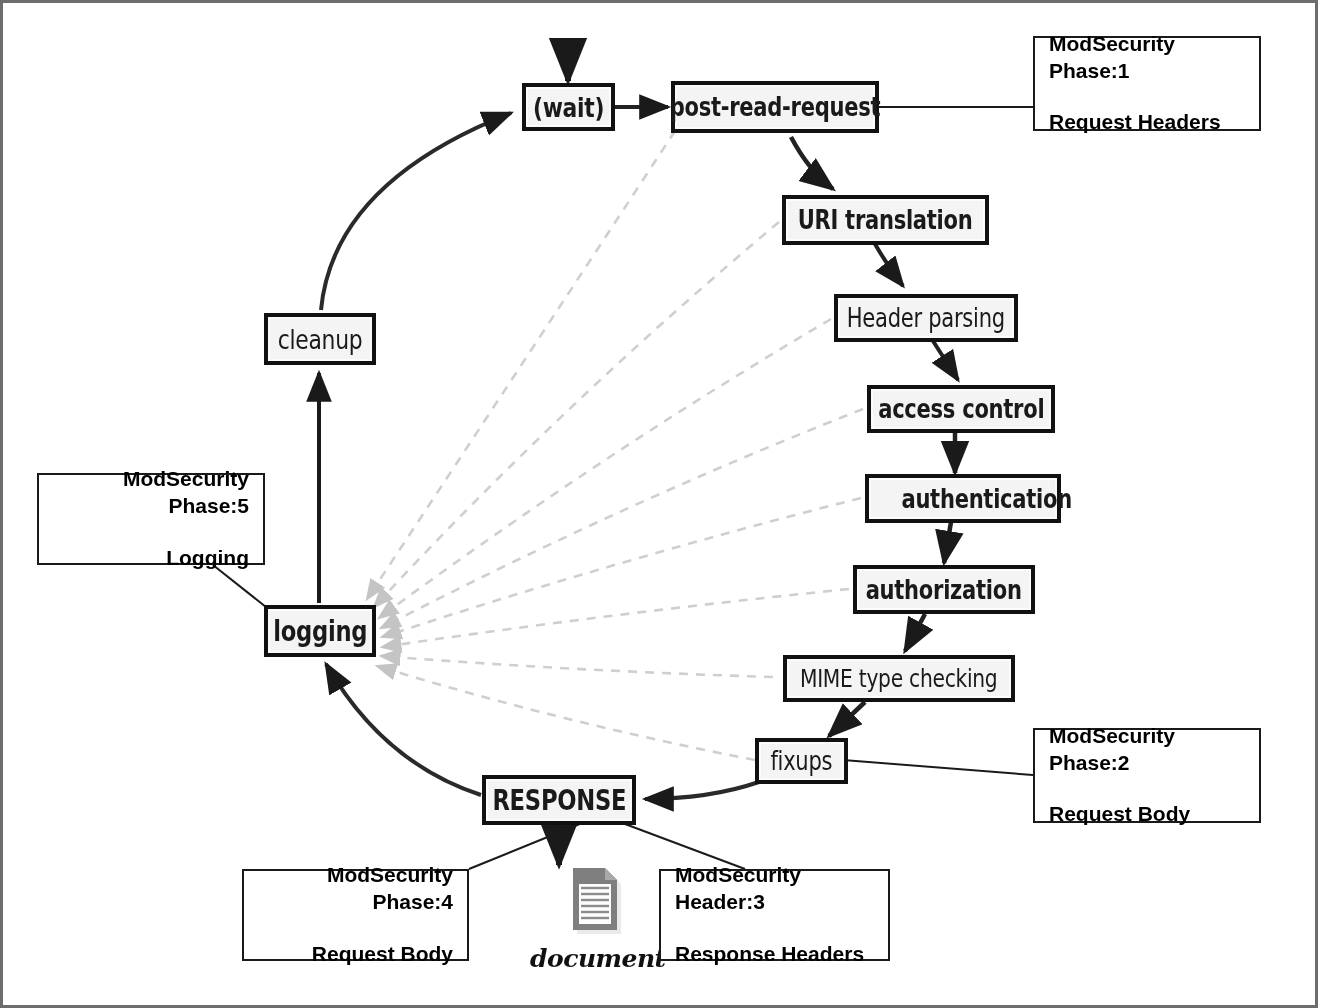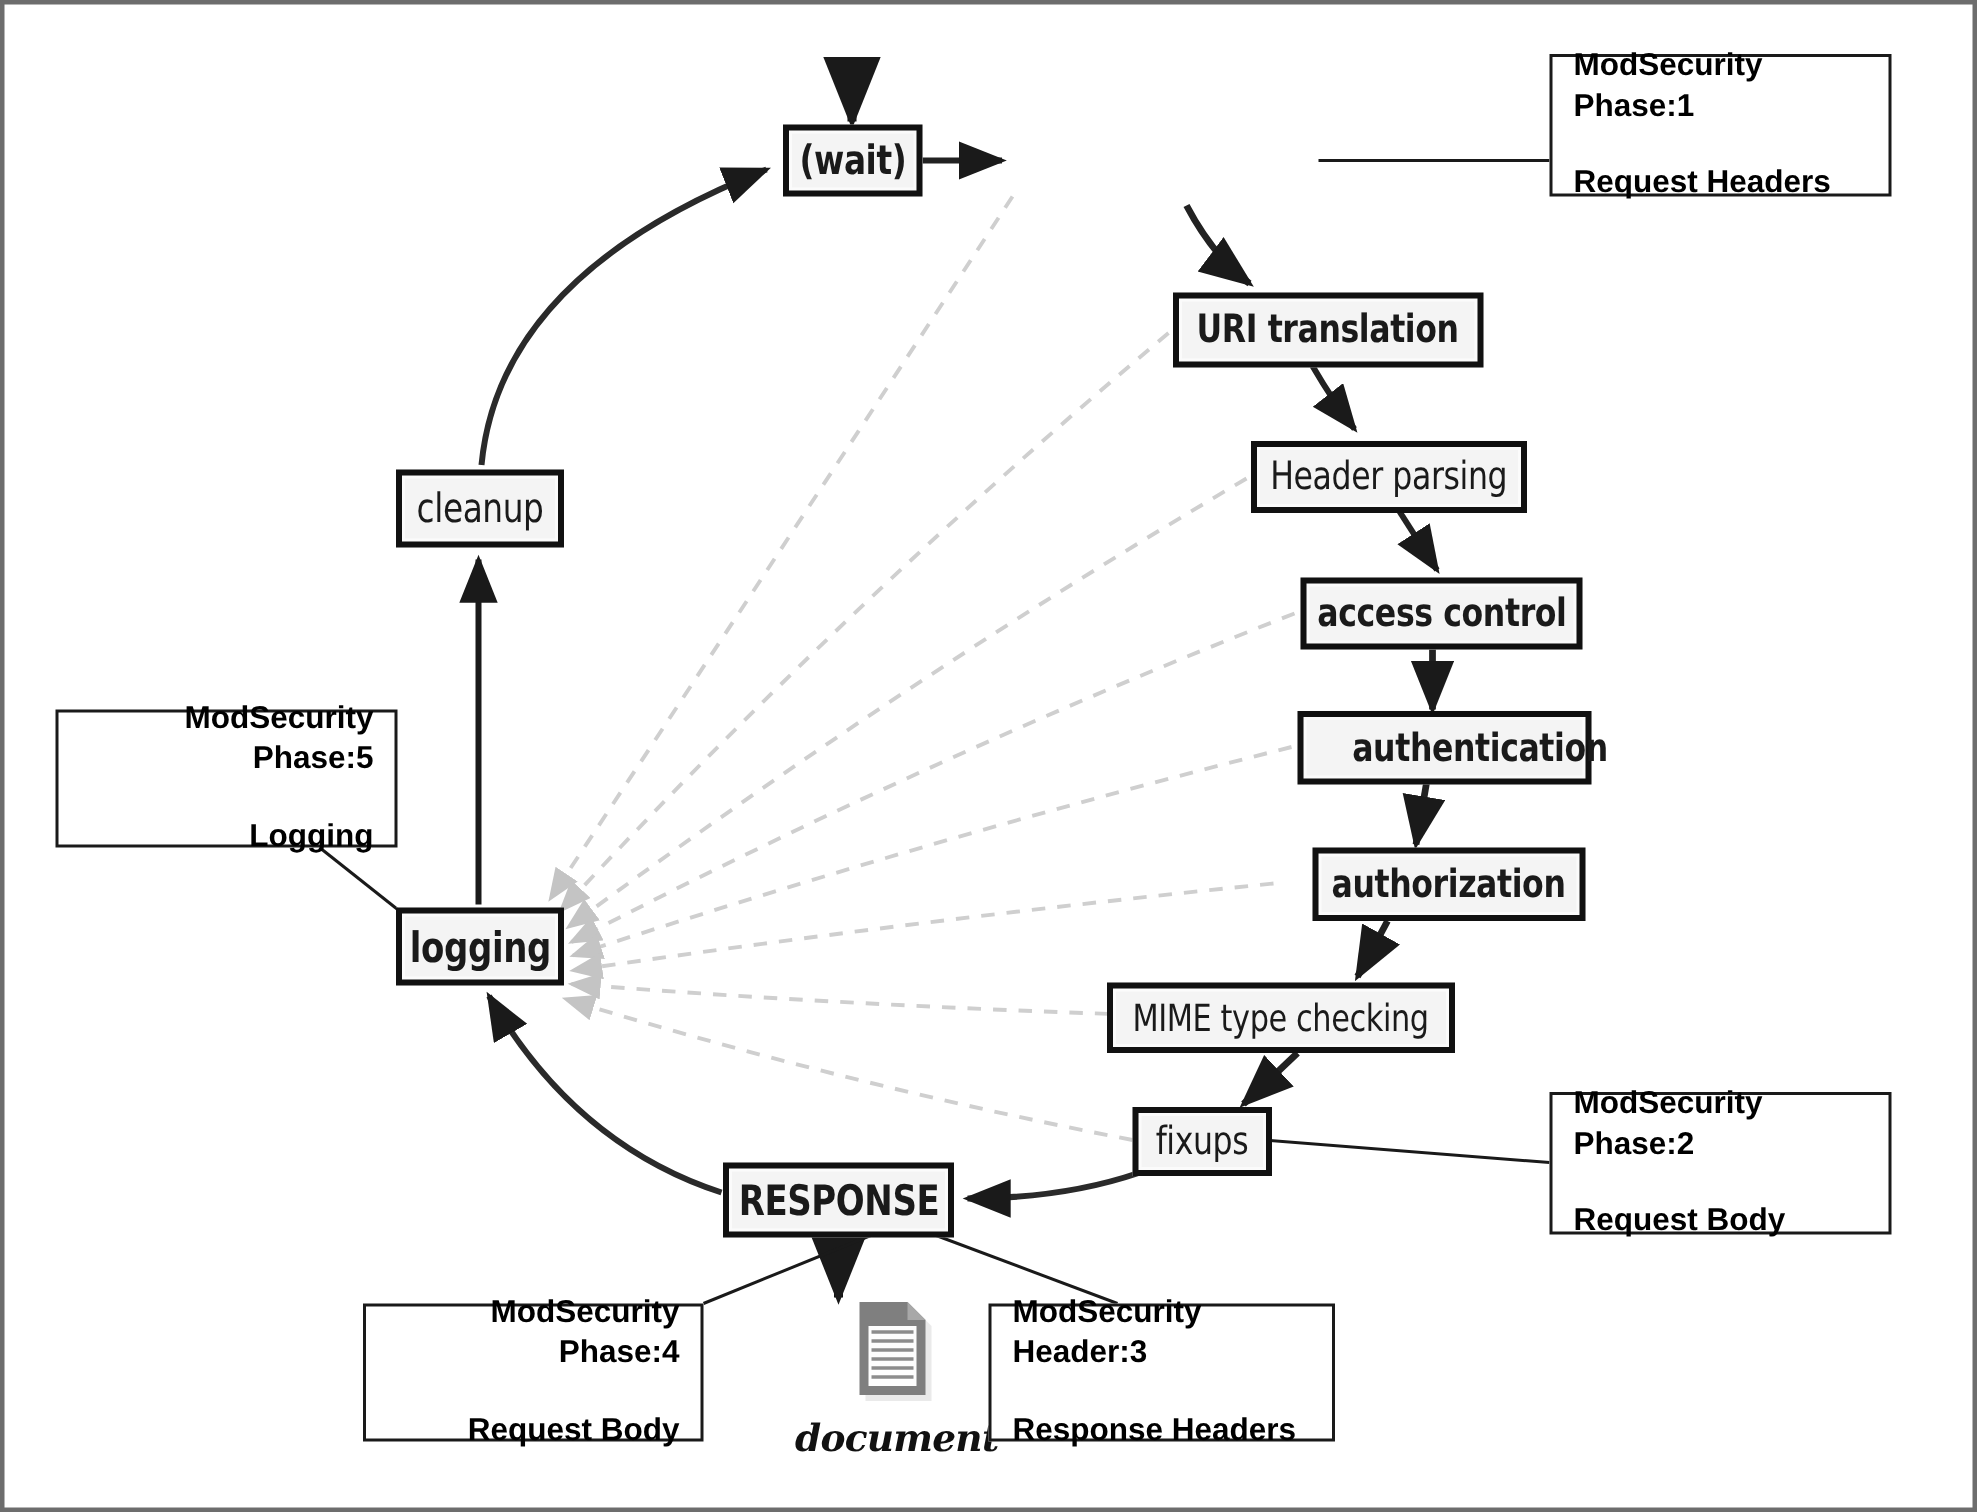--- a/index.html
+++ b/index.html
@@ -183,42 +183,45 @@
       <path d="M742,866 L614,818"></path>
       <path d="M466,866 L584,818"></path>
       <path d="M210,562 L268,608"></path>
     </g>
   </svg>
 
   <div class="node bold" style="left:519px; top:80px; width:93px; height:48px; font-size:27px;">
     <span>(wait)</span>
   </div>
 
+  <div class="node bold" style="left:668px; top:78px; width:208px; height:52px; font-size:26px;">
+    <span>post-read-request</span>
+  </div>
 
   <div class="node bold" style="left:779px; top:192px; width:207px; height:50px; font-size:26px;">
     <span>URI translation</span>
   </div>
 
   <div class="node reg" style="left:831px; top:291px; width:184px; height:48px; font-size:26px;">
     <span>Header parsing</span>
   </div>
 
   <div class="node bold" style="left:864px; top:382px; width:188px; height:48px; font-size:26px;">
     <span>access control</span>
   </div>
 
   <div class="node bold" style="left:862px; top:471px; width:196px; height:49px; font-size:26px;padding-left:48px;">
     <span>authentication</span>
   </div>
 
-  <div class="node bold" style="left:872px; top:562px; width:182px; height:49px; font-size:26px;">
+  <div class="node bold" style="left:850px; top:562px; width:182px; height:49px; font-size:26px;">
     <span>authorization</span>
   </div>
 
-  <div class="node reg" style="left:735px; top:652px; width:232px; height:47px; font-size:25px;">
+  <div class="node reg" style="left:780px; top:652px; width:232px; height:47px; font-size:25px;">
     <span>MIME type checking</span>
   </div>
 
   <div class="node reg" style="left:752px; top:735px; width:93px; height:46px; font-size:26px;">
     <span>fixups</span>
   </div>
 
   <div class="node bold" style="left:479px; top:772px; width:154px; height:50px; font-size:28px;">
     <span>RESPONSE</span>
   </div>

